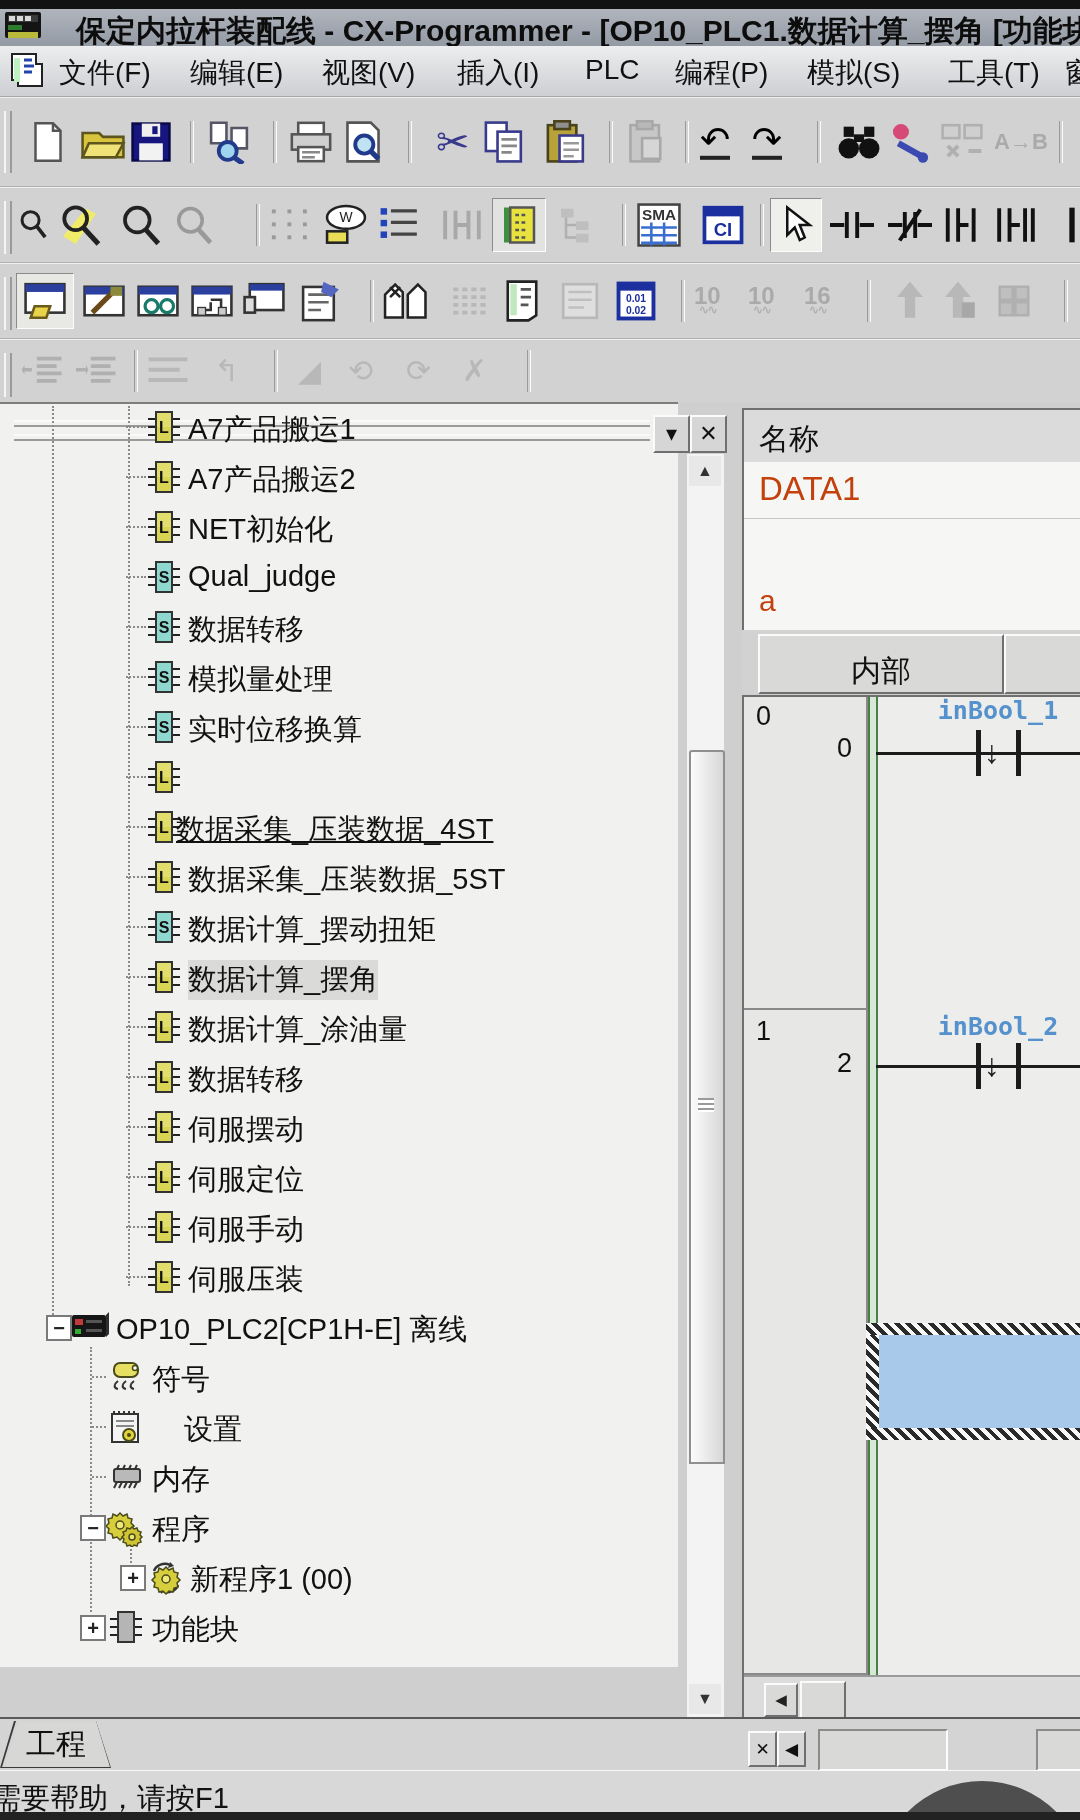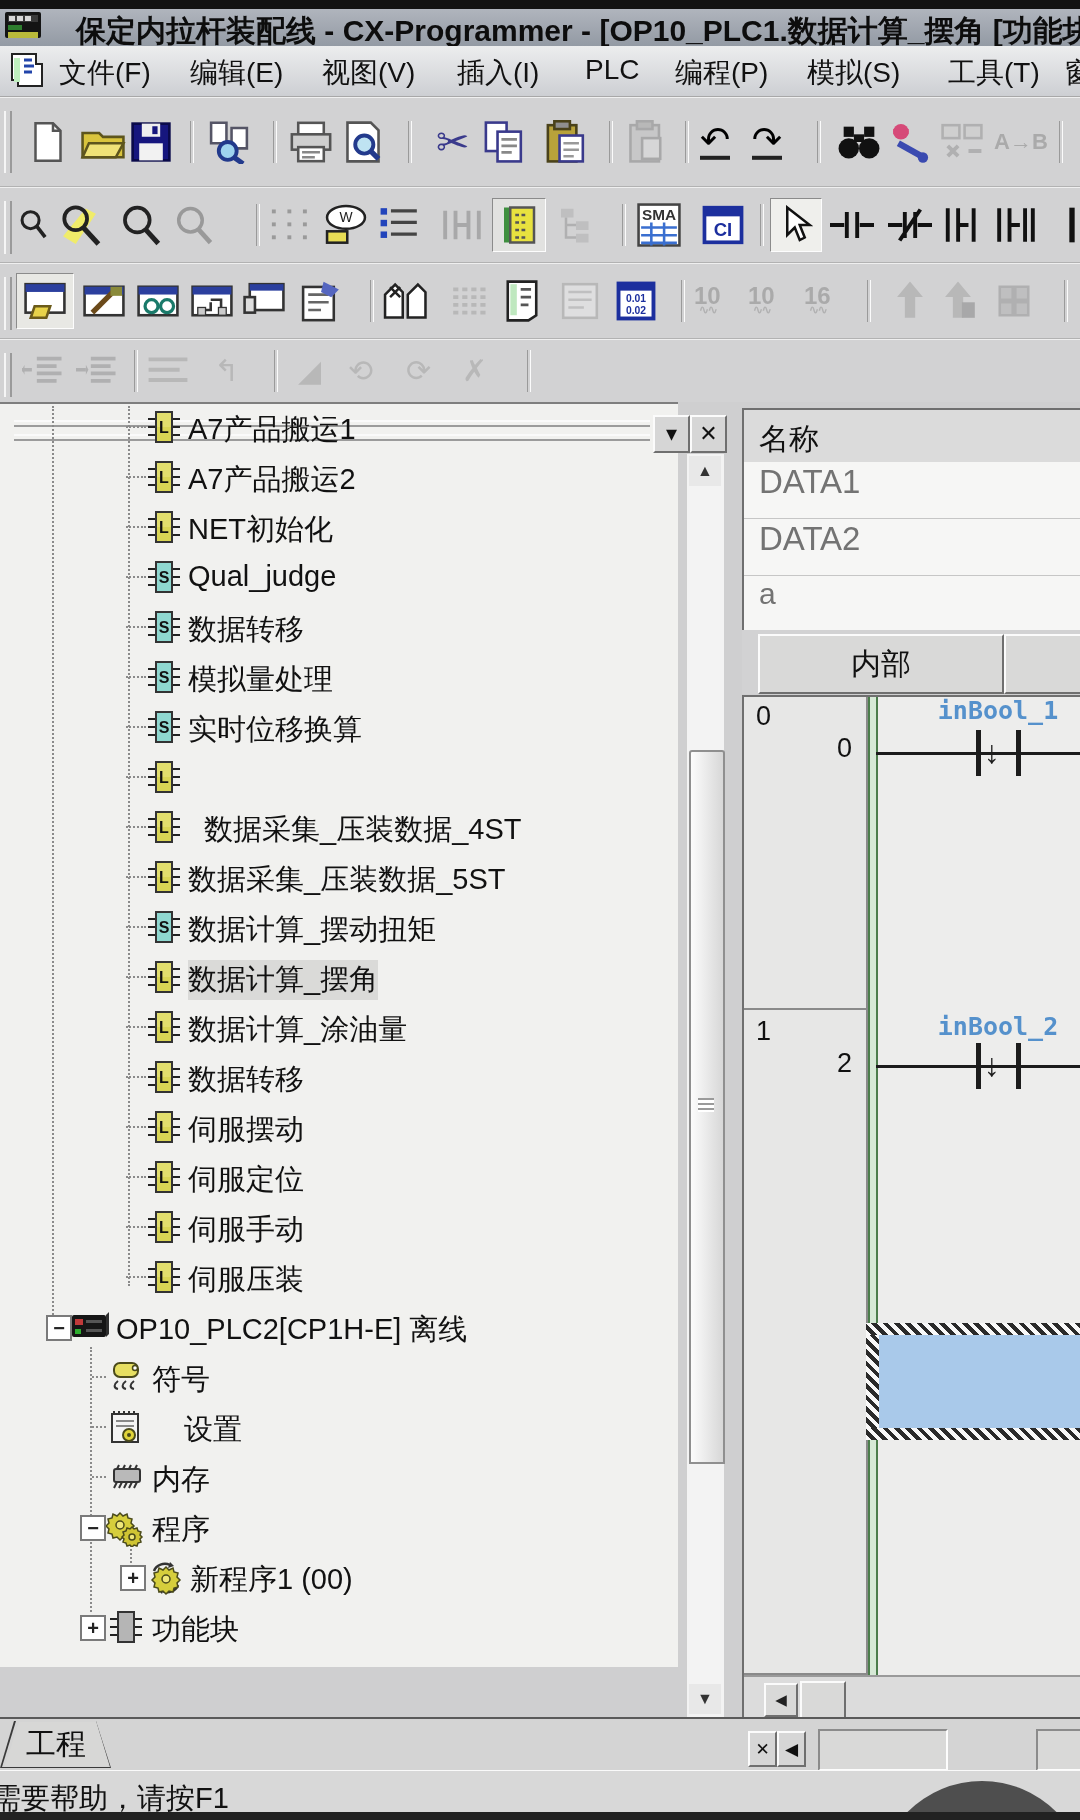--- a/index.html
+++ b/index.html
@@ -45,21 +45,21 @@
   #tree-sb{left:686px;top:52px;width:37px;height:1263px;background:#f3f3f3;border-left:1px solid #cfcfcf;}
   .sbbtn{left:2px;width:32px;height:30px;background:#e8e8e8;display:flex;align-items:center;justify-content:center;color:#333;font-size:16px;}
   #tree-thumb{left:2px;top:296px;width:32px;height:710px;background:linear-gradient(90deg,#fcfcfc,#d7d7d7);border:2px solid #8f8f8f;border-radius:3px 3px 0 0;}
   #tree-thumb .grip{left:7px;top:346px;width:16px;height:14px;background:repeating-linear-gradient(#9a9a9a 0 2px,#fff 2px 5px);}
   
   #var-panel{left:742px;top:6px;width:338px;height:286px;}
   #var-header{left:0;top:0;width:338px;height:52px;background:#dbdbdb;border-top:2px solid #6f6f6f;border-left:2px solid #6f6f6f;border-bottom:2px solid #8d8d8d;}
   #var-header span{position:absolute;left:15px;top:9px;font-size:30px;color:#111;}
   #var-rows{left:0;top:54px;width:338px;height:168px;background:#f6f6f5;border-left:2px solid #6f6f6f;}
   .vrow{left:0;width:336px;height:56px;border-bottom:1px solid #c6c6c6;}
-  .vrow span{position:absolute;left:15px;top:1px;font-size:33px;color:#737373;}
+  .vrow span{position:absolute;left:15px;top:8px;font-size:33px;color:#c2410c;}
   #var-tabs{left:0;top:222px;width:338px;height:64px;background:#d2d2d3;}
   .vtab{top:4px;height:56px;background:#d9d9d8;border:2px solid;border-color:#fbfbfb #6f6f6f #6f6f6f #fbfbfb;
         display:flex;align-items:center;justify-content:center;font-size:30px;color:#111;}
   
   #ladder{left:742px;top:293px;width:338px;height:1022px;border-top:2px solid #6f6f6f;border-left:2px solid #6f6f6f;background:#ededec;}
   #rungcol-border{left:744px;top:697px;width:122px;height:978px;background:#e7e7e6;border-right:2px solid #8a8a8a;}
   #busbar{left:868px;top:697px;width:6px;height:978px;background:#d6e9d6;border-left:2px solid #4b7d4b;border-right:2px solid #4b7d4b;}
   .rungcell{left:744px;width:122px;border-bottom:2px solid #8a8a8a;}
   .rung-no{position:absolute;left:12px;top:4px;font-size:27px;color:#111;}
   .step-no{position:absolute;right:14px;font-size:27px;color:#111;}
@@ -615,21 +615,21 @@
         <div class="titem abs" style="top: 400px;">
           <div class="hguide abs" style="left:126px;width:20px;"></div>
           <span class="ticon abs" style="left:146px;"><svg width="36" height="36" viewBox="0 0 36 36">
               <g stroke="#222" stroke-width="2">
                 <path d="M2 10h8M2 18h8M2 26h8M26 10h8M26 18h8M26 26h8"></path>
               </g>
               <rect x="10" y="3" width="16" height="30" fill="#e2de6d" stroke="#333" stroke-width="2"></rect>
               <rect x="11" y="18" width="14" height="14" fill="#d6d24a" opacity=".7"></rect>
               <text x="18" y="24" font-size="16" font-weight="bold" text-anchor="middle" fill="#111">L</text>
             </svg></span>
-          <span class="tlabel abs" style="left:204px;">数据采集_压装数据_4ST</span>
+          <span class="tlabel abs" style="left:176px;text-decoration:underline;">数据采集_压装数据_4ST</span>
         </div>
         <div class="titem abs" style="top: 450px;">
           <div class="hguide abs" style="left:126px;width:20px;"></div>
           <span class="ticon abs" style="left:146px;"><svg width="36" height="36" viewBox="0 0 36 36">
               <g stroke="#222" stroke-width="2">
                 <path d="M2 10h8M2 18h8M2 26h8M26 10h8M26 18h8M26 26h8"></path>
               </g>
               <rect x="10" y="3" width="16" height="30" fill="#e2de6d" stroke="#333" stroke-width="2"></rect>
               <rect x="11" y="18" width="14" height="14" fill="#d6d24a" opacity=".7"></rect>
               <text x="18" y="24" font-size="16" font-weight="bold" text-anchor="middle" fill="#111">L</text>
@@ -822,29 +822,26 @@
   </div>
 
   <div id="var-panel" class="abs">
     <div id="var-header" class="abs">
         <span>名称</span>
       </div>
     <div id="var-rows" class="abs">
       <div class="vrow abs" style="top:0">
           <span>DATA1</span>
         </div>
-      <div class="vrow abs" style="top:57px">
-          <span>DATA2</span>
-        </div>
       <div class="vrow abs" style="top:114px;height:54px;">
           <span style="font-size:30px;">a</span>
         </div>
     </div>
     <div id="var-tabs" class="abs">
-      <div class="vtab abs" style="left:16px;width:242px;">
+      <div class="vtab abs" style="left:16px;width:242px;align-items:flex-end;">
           <span>内部</span>
         </div>
       <div class="vtab abs" style="left:262px;width:80px;"></div>
     </div>
   </div>
 
   <div id="ladder" class="abs"></div>
 </div>
 
 <div id="rungcol-border" class="abs"></div>

